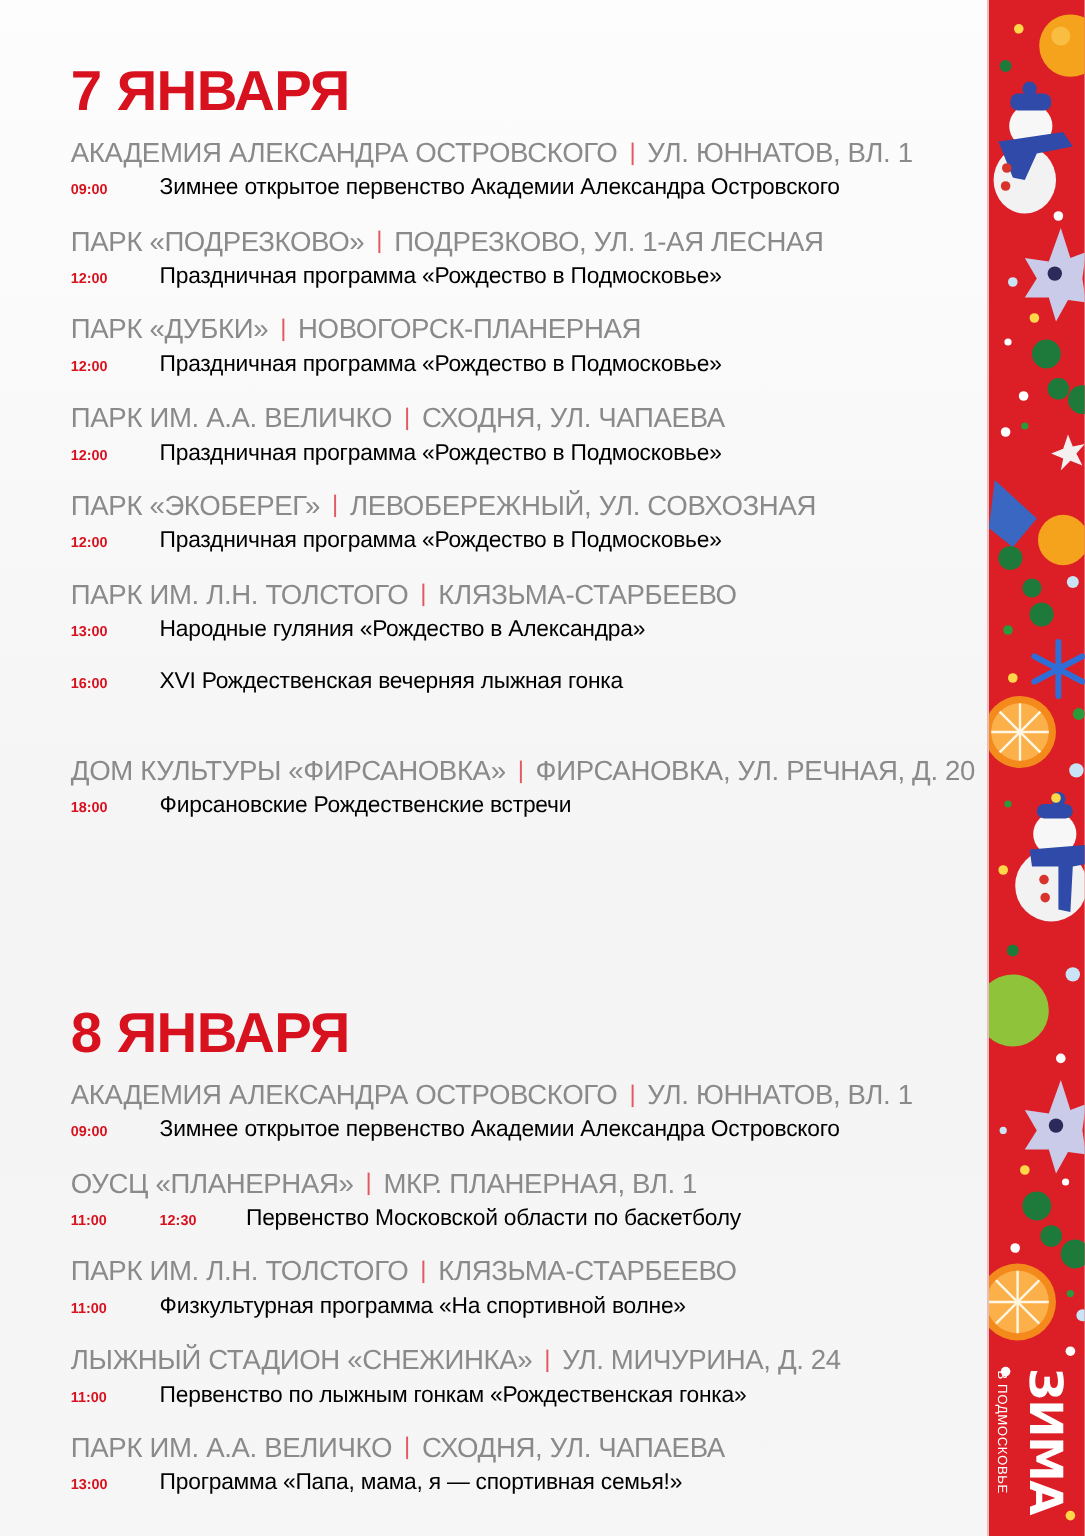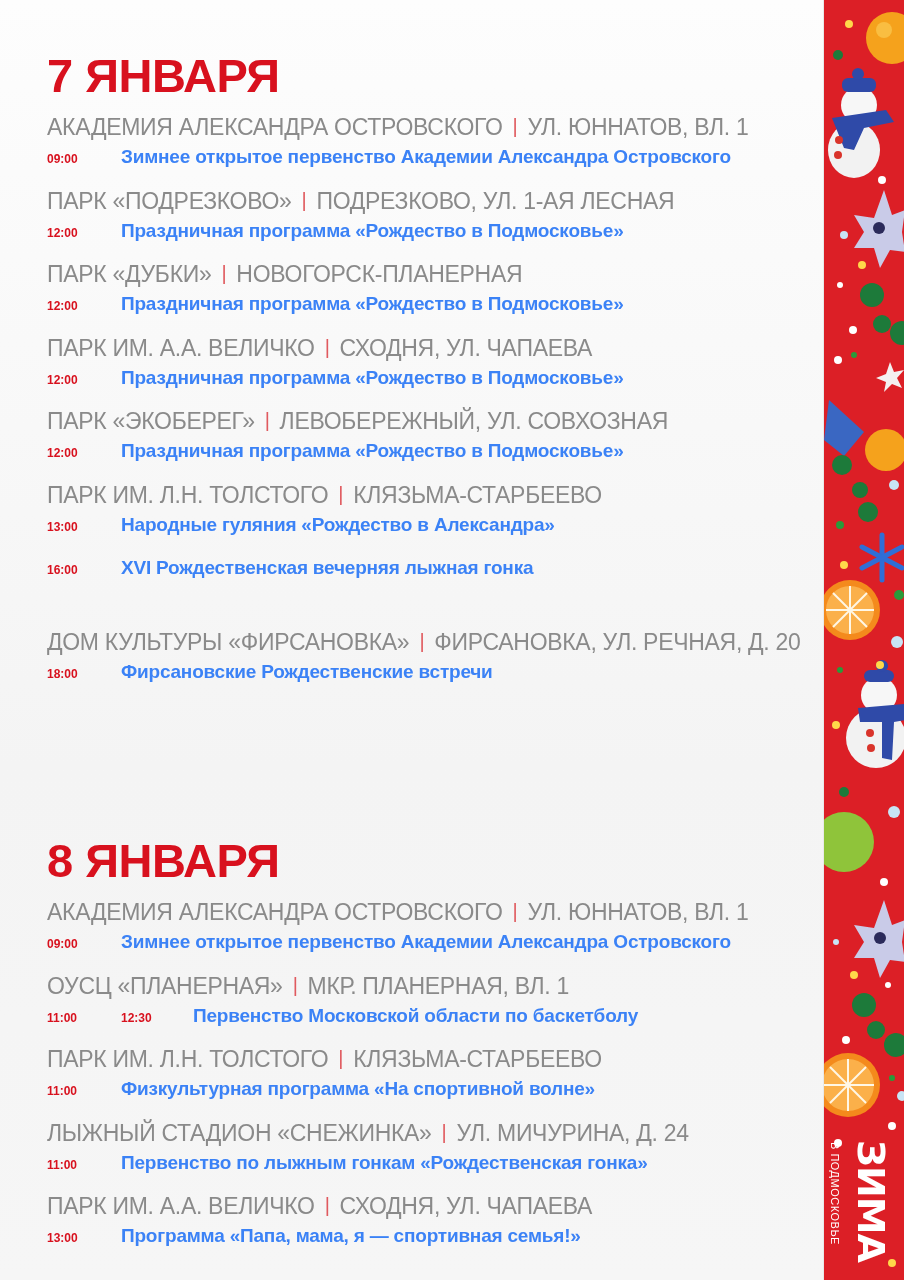--- a/index.html
+++ b/index.html
@@ -2,21 +2,21 @@
 <html><head>
 <meta charset="utf-8">
 <style>
   * { box-sizing: border-box; margin: 0; padding: 0; }
   html, body { width: 904px; height: 1280px; overflow: hidden; }
   body {
     background: linear-gradient(180deg, #fdfdfd 0%, #f4f4f4 60%, #f6f6f6 100%);
     font-family: "Liberation Sans", "DejaVu Sans", sans-serif;
     position: relative;
   }
-  .page { position: absolute; left: 0; top: 0; width: 824px; height: 1120px; }
+  .page { position: absolute; left: 12px; top: 0; width: 824px; height: 1120px; }
   .day { position: absolute; left: 47px; }
   .day-title {
     color: #d8111e;
     font-weight: 700;
     font-size: 47px;
     letter-spacing: -0.5px;
     line-height: 56px;
     height: 56px;
     margin-bottom: 8px;
   }
@@ -33,22 +33,22 @@
   .row { height: 30px; line-height: 30px; white-space: nowrap; }
   .time {
     display: inline-block;
     color: #d8111e;
     font-weight: 700;
     font-size: 12px;
     width: 74px;
   }
   .time2 { width: 72px; }
   .title {
-    color: #3b82f6;
-    font-weight: 700;
+    color: #000000;
+    font-weight: 400;
     font-size: 19px;
     letter-spacing: -0.2px;
   }
 
   
   .strip {
     position: absolute; right: 0; top: 0; width: 81px; height: 1280px;
     background: #dc1f26; overflow: hidden;
     border-left: 1px solid #e9e9e9;
   }

